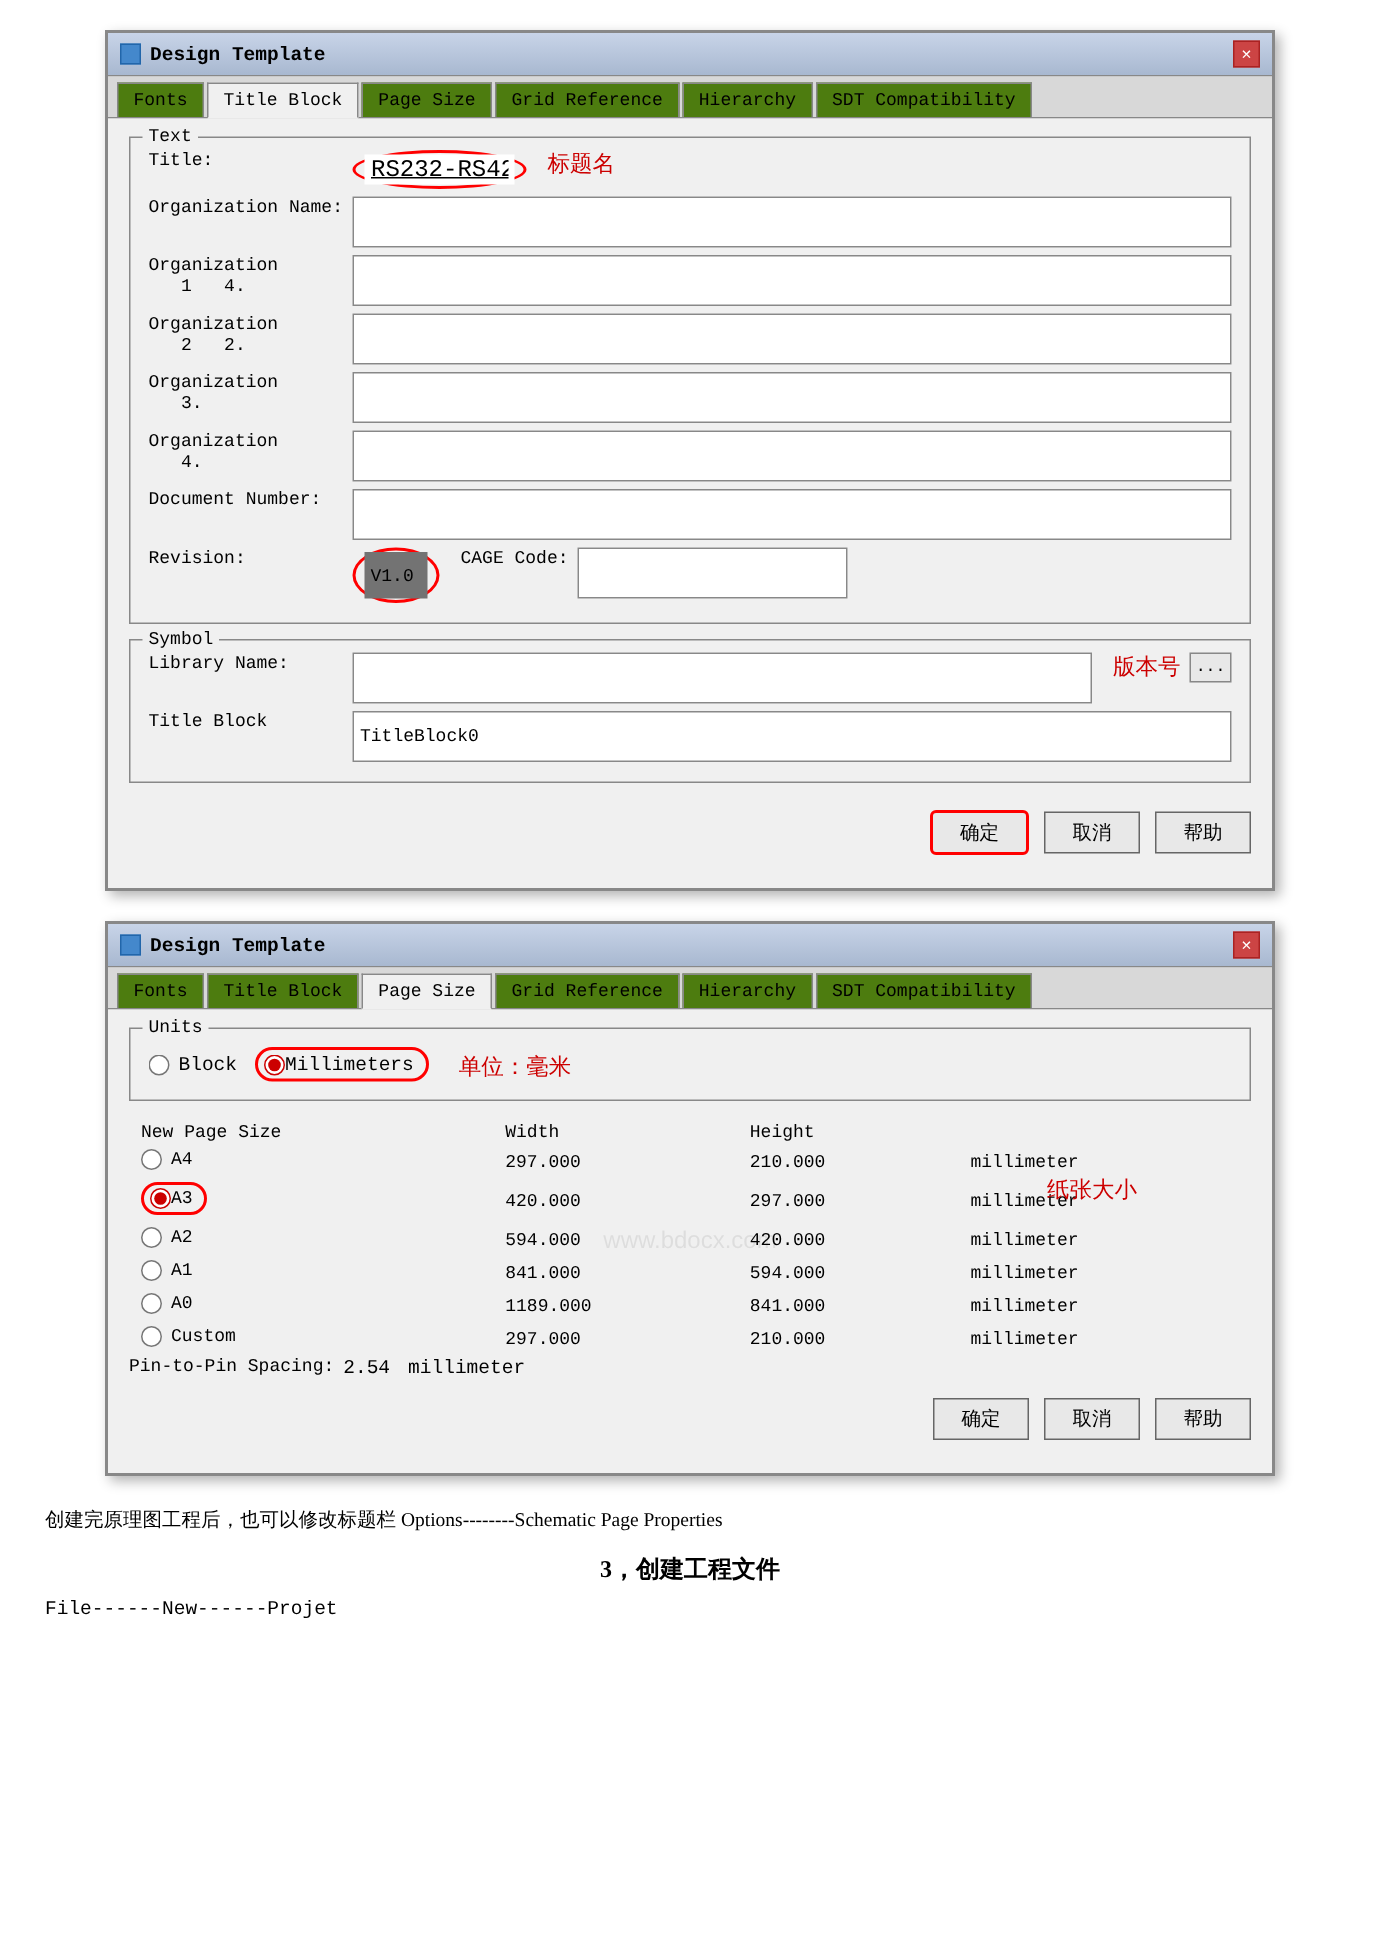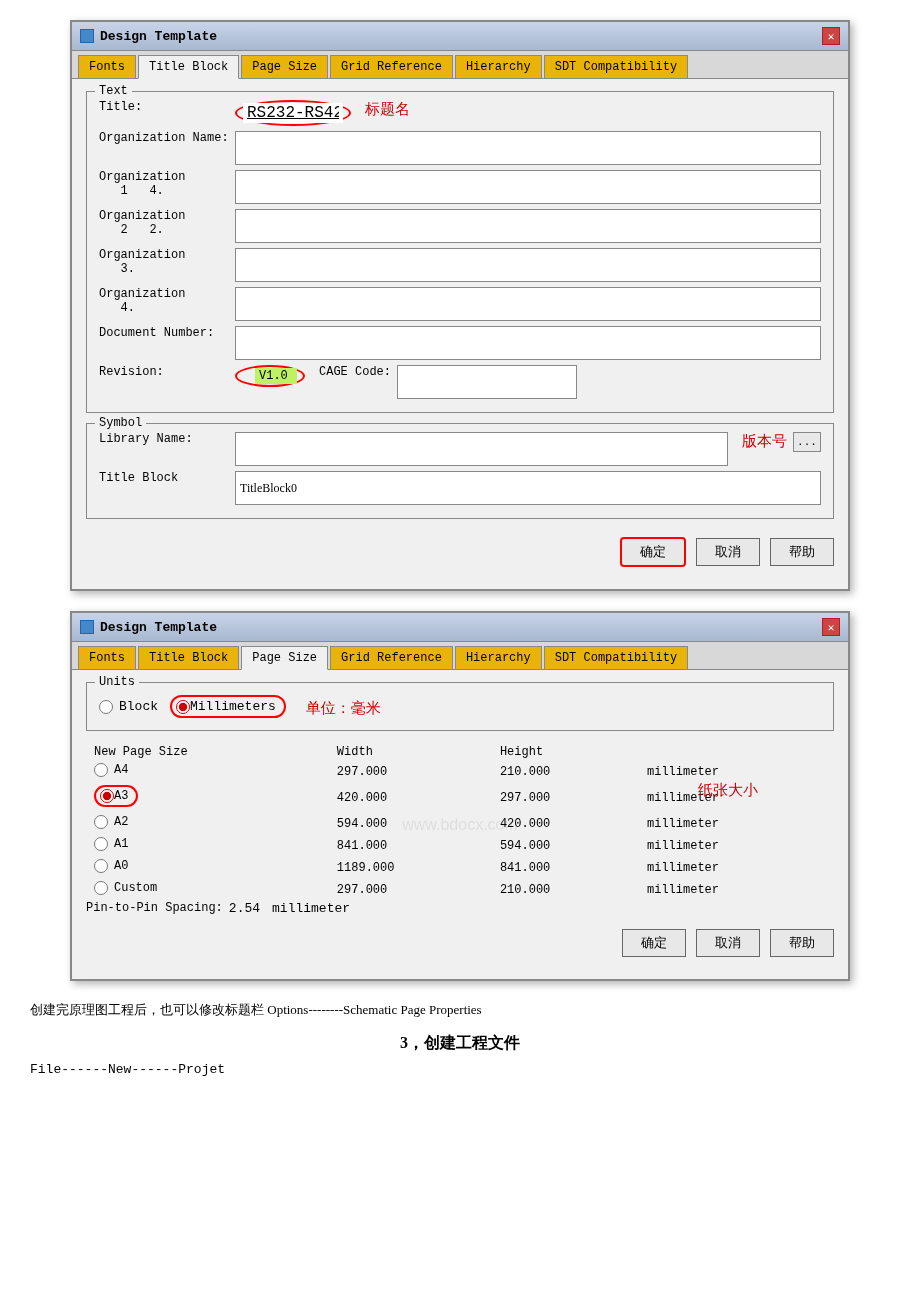--- a/index.html
+++ b/index.html
@@ -73,21 +73,21 @@
       background: #d8d8d8;
       border-bottom: 1px solid #888;
       padding: 4px 6px 0 6px;
       gap: 2px;
     }
 
     .tab {
       padding: 4px 10px;
       border: 1px solid #888;
       border-bottom: none;
-      background: #eab308;
+      background: #4d7c0f;
       cursor: pointer;
       font-size: 12px;
       font-family: 'Courier New', Courier, monospace;
     }
 
     .tab.active {
       background: #f0f0f0;
       border-bottom: 1px solid #f0f0f0;
       margin-bottom: -1px;
       position: relative;
@@ -130,34 +130,33 @@
       font-family: 'Courier New', Courier, monospace;
       min-width: 130px;
       white-space: nowrap;
     }
 
     .form-input {
       border: 1px solid #888;
       background: white;
       height: 20px;
       flex: 1;
-      font-family: Liberation Serif, serif;
+      font-family: Liberation Mono, monospace;
       font-size: 12px;
       padding: 16px 4px;
     }
 
     .form-input-short {
       border: 1px solid #888;
-      background: #bef264;
-      height: 16px;
+      background: #737373;
+      height: 31px;
       width: 60px;
       font-family: 'Courier New', Courier, monospace;
       font-size: 12px;
       padding: 0 4px;
-      margin-left: 12px;
     }
 
     .form-input-medium {
       border: 1px solid #888;
       background: white;
       height: 20px;
       width: 120px;
       font-family: 'Courier New', Courier, monospace;
       font-size: 16px;
       padding: 0 4px;

